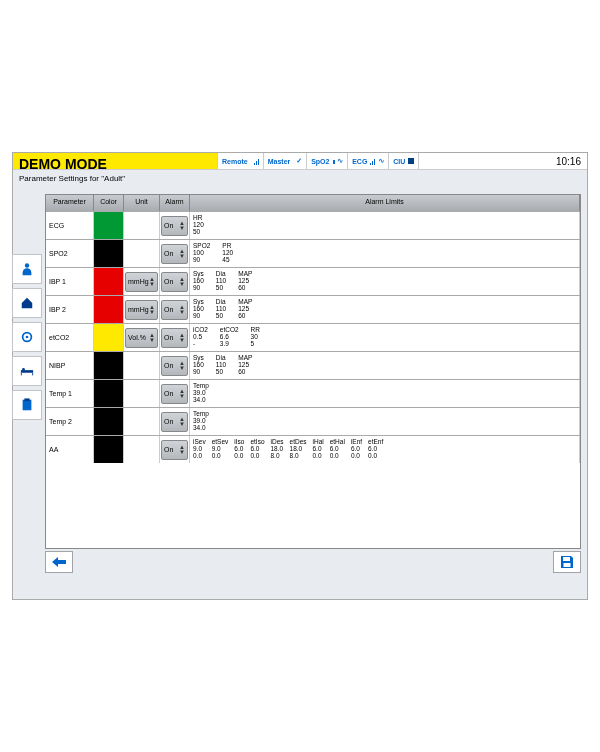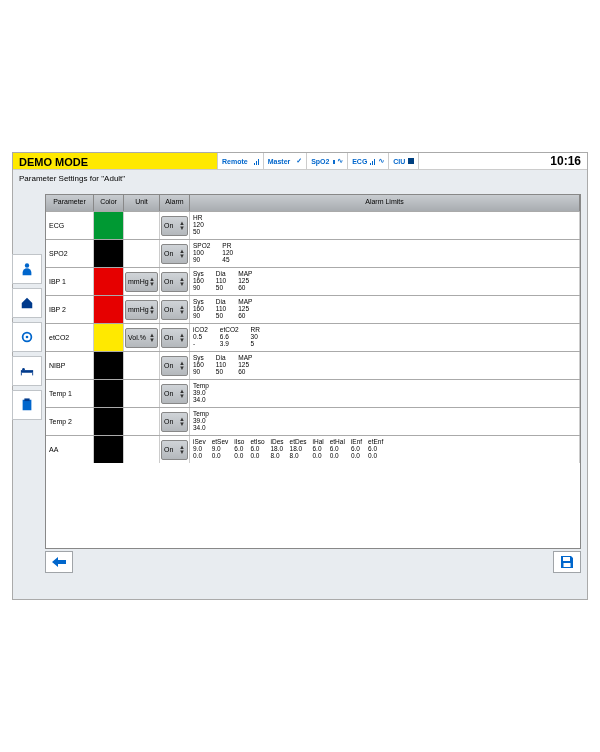--- a/index.html
+++ b/index.html
@@ -24,42 +24,42 @@
     display: flex;
     height: 17px;
     align-items: stretch;
     background: #fff;
     border-bottom: 1px solid #ccc;
   }
   .demo-mode {
     background: #ffe900;
     color: #000;
     font-weight: bold;
-    font-size: 11px;
+    font-size: 14px;
     padding: 3px 6px;
     width: 205px;
     border-right: 1px solid #ccc;
   }
   .status-item {
     display: flex;
     align-items: center;
     gap: 3px;
     padding: 0 4px;
     border-right: 1px solid #ccc;
     color: #0066cc;
     font-size: 7px;
     font-weight: bold;
     white-space: nowrap;
   }
   .status-icon { font-size: 8px; color: #0066cc; }
   .bars { display: inline-flex; align-items: flex-end; gap: 1px; height: 7px; }
   .bars span { width: 1px; background: #0066cc; }
   .check { color: #0066cc; font-weight: bold; }
   .ciu-dot { width:6px; height:6px; background:#004080; }
-  .clock { margin-left: auto; padding: 0 6px; font-size: 12px; font-weight: bold; line-height: 17px; }
+  .clock { margin-left: auto; padding: 0 6px; font-size: 10px; font-weight: normal; line-height: 17px; }
 
   .subtitle {
     font-size: 8px;
     padding: 4px 6px;
   }
 
   .content-wrap { position: relative; height: calc(100% - 17px - 22px); }
 
   .sidebar {
     position: absolute;

